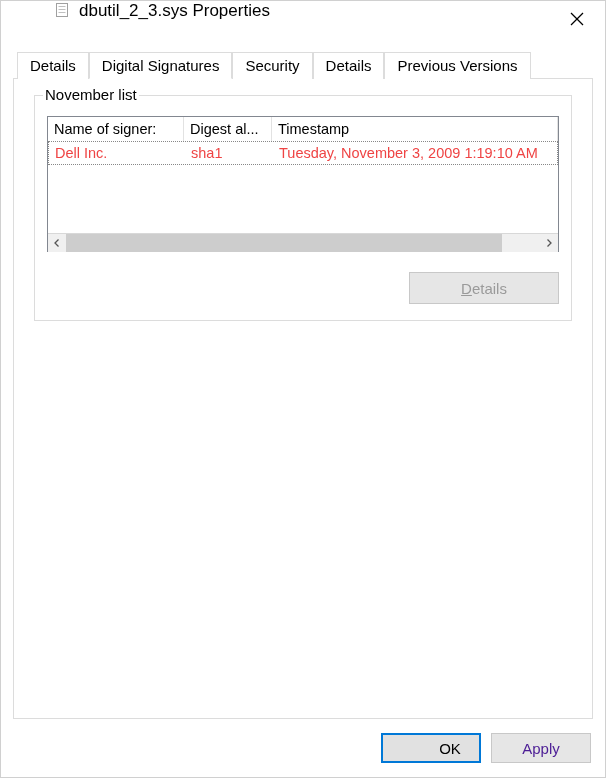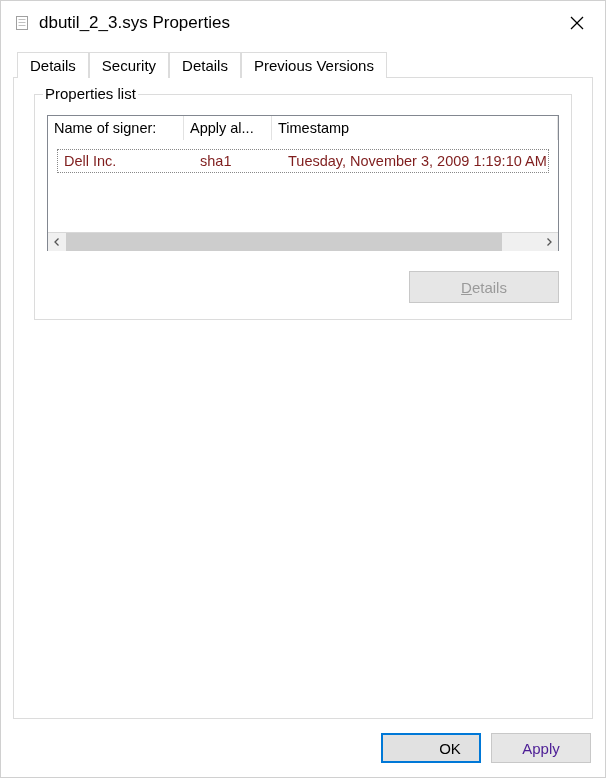--- a/index.html
+++ b/index.html
@@ -15,23 +15,23 @@
       height: 778px;
       display: flex;
       flex-direction: column;
       border: 1px solid #d0d0d0;
     }
 
     
     .titlebar {
       height: 44px;
       display: flex;
-      align-items: center;
       padding: 0 4px 0 12px;
       background: #ffffff;
+      margin-left: 40px;
     }
 
     .titlebar .app-icon {
       width: 18px;
       height: 18px;
       margin-right: 8px;
       display: flex;
       align-items: center;
       justify-content: center;
     }
@@ -163,23 +163,23 @@
     .col-ts { flex: 1; border-right: none; }
 
     .sig-body {
       flex: 1;
       overflow: hidden;
     }
 
     .sig-row {
       display: flex;
       font-size: 14.5px;
-      color: #7f1d1d;
+      color: #ef4444;
       border: 1px dotted #888;
-      margin: 9px;
+      margin: 0;
       height: 24px;
       align-items: center;
     }
 
     .sig-row .cell {
       padding: 2px 6px;
       white-space: nowrap;
       overflow: hidden;
       line-height: 20px;
     }
@@ -295,33 +295,34 @@
     <svg viewBox="0 0 14 14">
       <line x1="1" y1="1" x2="13" y2="13" stroke="#000" stroke-width="1.2"></line>
       <line x1="13" y1="1" x2="1" y2="13" stroke="#000" stroke-width="1.2"></line>
     </svg>
   </div>
 </div>
 
 <div class="tabs-container">
   <div class="tabs-row">
     <div class="tab">Details</div>
+    <div class="tab active">Digital Signatures</div>
     <div class="tab">Security</div>
     <div class="tab">Details</div>
     <div class="tab">Previous Versions</div>
   </div>
 
   <div class="tab-content">
     <div class="group">
-      <span class="group-label">Properties list</span>
+      <span class="group-label">November list</span>
 
       <div class="siglist">
         <div class="sig-header">
           <div class="col col-name">Name of signer:</div>
-          <div class="col col-digest">Apply al...</div>
+          <div class="col col-digest">Digest al...</div>
           <div class="col col-ts">Timestamp</div>
         </div>
         <div class="sig-body">
           <div class="sig-row">
             <div class="cell c-name">Dell Inc.</div>
             <div class="cell c-digest">sha1</div>
             <div class="cell c-ts">Tuesday, November 3, 2009 1:19:10 AM</div>
           </div>
         </div>
         <div class="sig-scroll">

